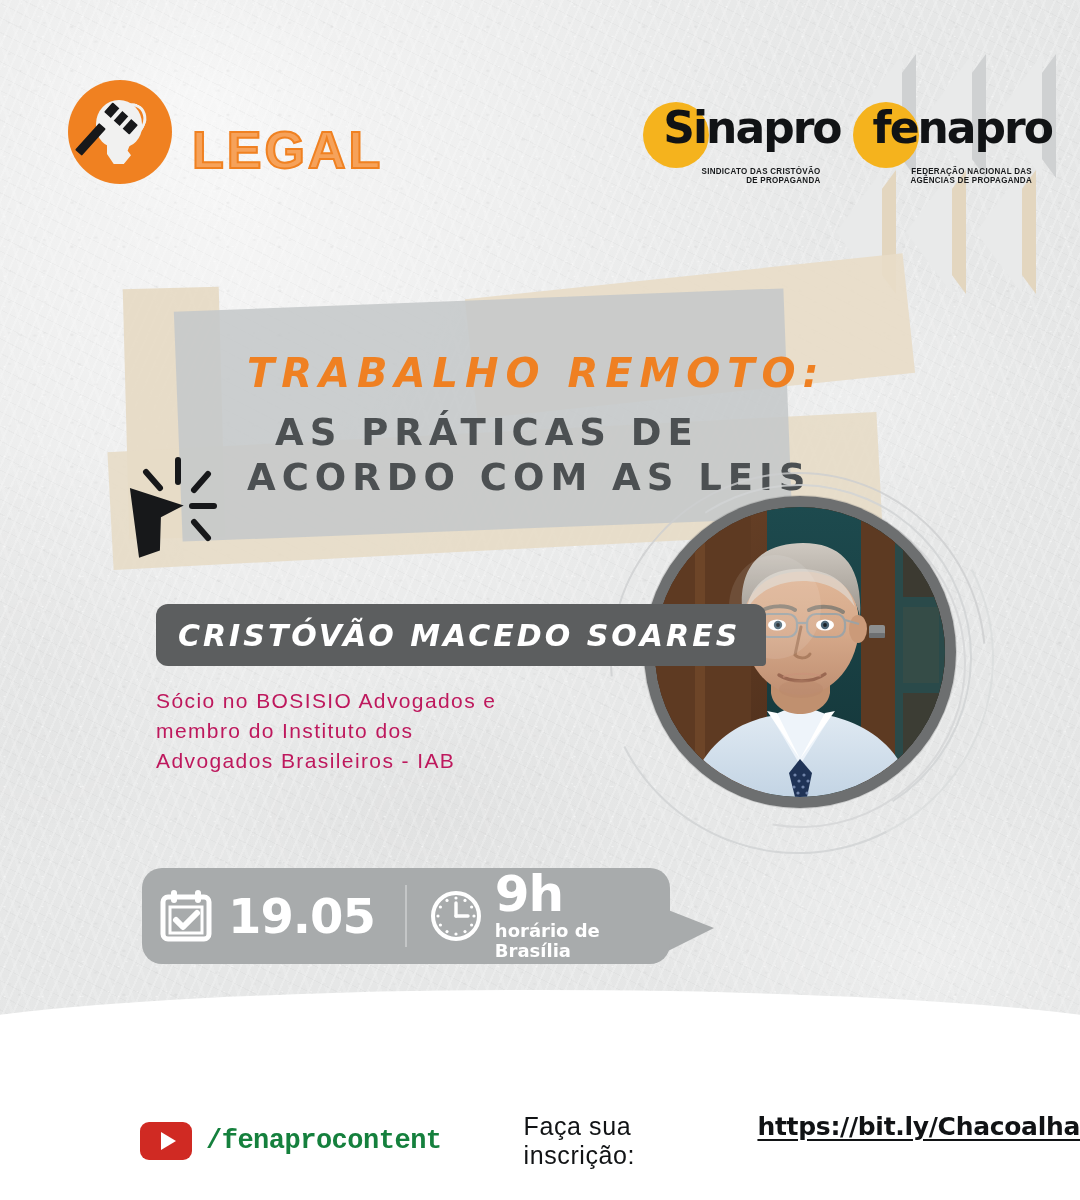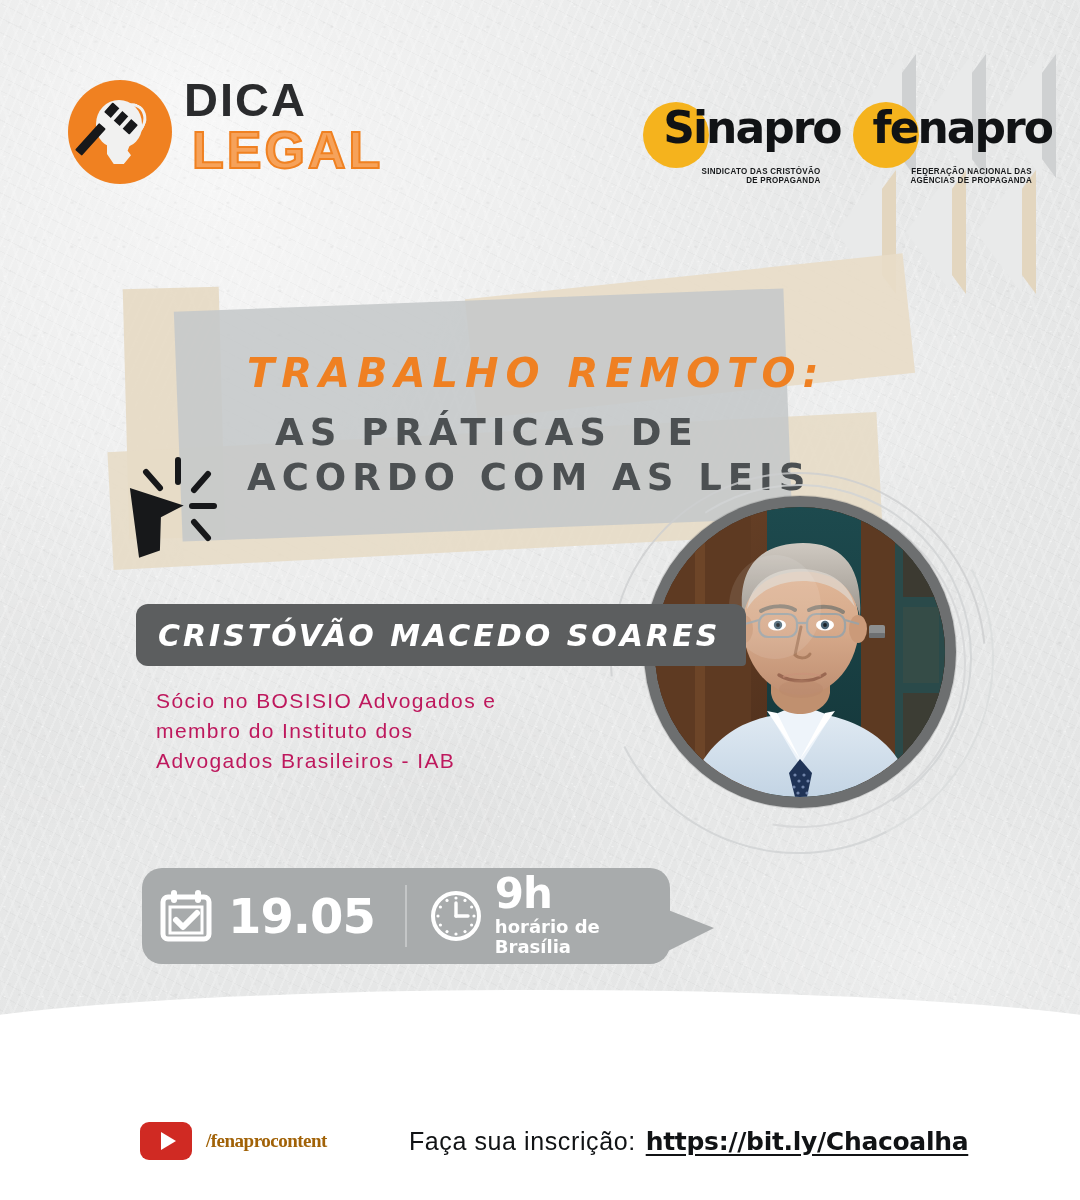--- a/index.html
+++ b/index.html
@@ -229,21 +229,21 @@
   .photo {
     position:absolute; left:11px; top:11px;
     width:290px; height:290px; border-radius:50%;
     overflow:hidden;
     background:#2b2420;
   }
   .photo svg { width:100%; height:100%; display:block; }
 
   
   .name-banner {
-    position:absolute; left:136px; top:604px;
+    position:absolute; left:156px; top:604px;
     height:62px; padding:0 26px 0 22px;
     background:#5c5e5f;
     border-radius:12px 12px 4px 12px;
     display:flex; align-items:center;
   }
   .name-banner .nm {
     font-size:30px; font-weight:bold; font-style:italic; color:#ffffff;
     letter-spacing:3px; white-space:nowrap;
     font-family:"DejaVu Sans", sans-serif;
   }
@@ -275,21 +275,21 @@
   .cal-icon svg, .clock-icon svg { width:100%; height:100%; display:block; }
   .dt-date {
     font-size:48px; font-weight:bold; color:#ffffff; line-height:1;
     font-family:"DejaVu Sans", sans-serif; letter-spacing:-1px;
   }
   .dt-div { width:2px; height:62px; background:#c4c6c7; margin:0 22px 0 30px; }
   .dt-right { display:flex; align-items:center; gap:12px; }
   .clock-icon { width:54px; height:54px; }
   .dt-timecol { display:flex; flex-direction:column; line-height:1; }
   .dt-hour {
-    font-size:42px; font-weight:bold; color:#ffffff; line-height:.92;
+    font-size:50px; font-weight:bold; color:#ffffff; line-height:.92;
     font-family:"DejaVu Sans", sans-serif; letter-spacing:-1px;
   }
   .dt-tz {
     font-size:18px; font-weight:bold; color:#ffffff; line-height:1.12;
     margin-top:4px; white-space:pre-line;
     font-family:"DejaVu Sans", sans-serif;
   }
 
   
   .footer-curve {
@@ -309,22 +309,22 @@
     display:flex; align-items:center; justify-content:center;
   }
   .yt-badge::after {
     content:""; width:0; height:0;
     border-left:15px solid #ffffff;
     border-top:9px solid transparent;
     border-bottom:9px solid transparent;
     margin-left:4px;
   }
   .yt-handle {
-    font-size:19px; font-weight:bold; color:#a16207;
-    font-family:Liberation Serif, serif; letter-spacing:-.5px;
+    font-size:27px; font-weight:bold; color:#15803d;
+    font-family:Liberation Mono, monospace; letter-spacing:-.5px;
   }
   .cta { margin-left:82px; display:flex; align-items:baseline; gap:10px; }
   .cta-label {
     font-size:25px; color:#111315; letter-spacing:.6px;
     font-family:"Liberation Sans", sans-serif;
   }
   .cta-link {
     font-size:25px; font-weight:bold; color:#111315;
     text-decoration:underline; text-underline-offset:4px;
     font-family:"DejaVu Sans", sans-serif; letter-spacing:-.3px;
@@ -390,21 +390,20 @@
   <div class="logo-dica">
     <div class="dica-circle">
       <div class="bulb">
         <div class="bulb-body"></div>
         <div class="bulb-base"></div>
         <div class="bulb-arc"></div>
         <div class="gavel-head"></div>
         <div class="gavel-handle"></div>
       </div>
     </div>
-    <div class="dica-word">DICA</div>
     <div class="legal-word">LEGAL</div>
   </div>
 
   <div class="logo-row2">
     <div class="brandlogo">
       <div class="bl-circle"></div>
       <div class="bl-word">Sinapro</div>
       <div class="bl-sub">SINDICATO DAS CRISTÓVÃO
 DE PROPAGANDA</div>
     </div>

